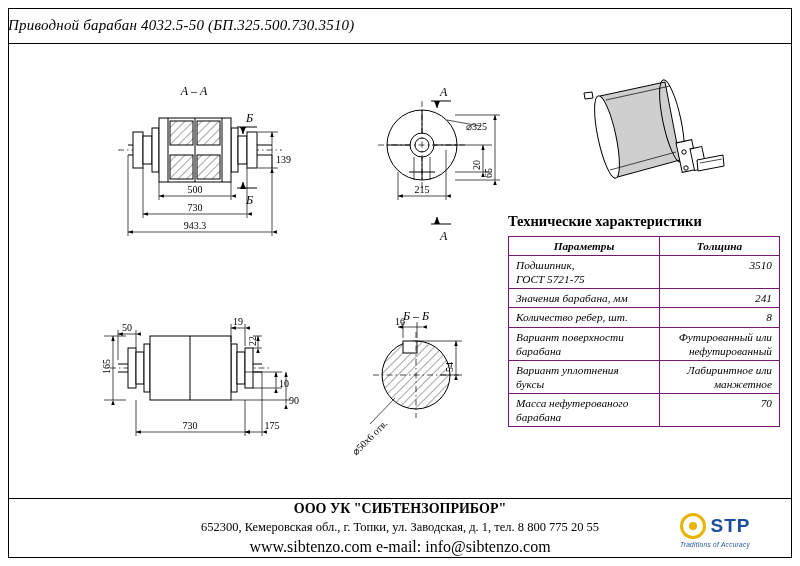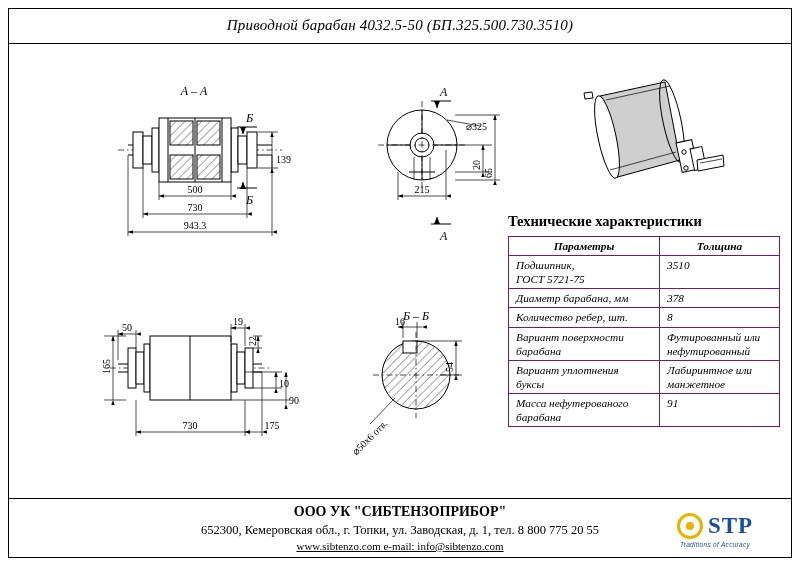--- a/index.html
+++ b/index.html
@@ -1,37 +1,37 @@
 <!DOCTYPE html>
 <html><head>
 <meta charset="utf-8">
 <style>
   html,body{margin:0;padding:0;background:#ffffff;}
   body{width:800px;height:566px;font-family:"Liberation Serif",serif;color:#000;}
   #sheet{position:relative;width:800px;height:566px;box-sizing:border-box;}
   .frame{position:absolute;left:8px;top:8px;width:784px;height:550px;border:1.5px solid #000;box-sizing:border-box;}
-  .title-bar{position:absolute;left:8px;top:8px;width:784px;height:36px;border-bottom:1.5px solid #000;box-sizing:border-box;display:flex;align-items:center;justify-content:center;}
+  .title-bar{position:absolute;left:8px;top:8px;width:784px;height:36px;border-bottom:1.5px solid #000;box-sizing:border-box;display:flex;align-items:center;justify-content:flex-start;}
   .title-text{font-family:"Liberation Serif",serif;font-style:italic;font-size:15px;letter-spacing:.2px;}
   .footer{position:absolute;left:8px;top:498px;width:784px;height:60px;border-top:1.5px solid #000;box-sizing:border-box;display:flex;align-items:center;}
   .footer-text{flex:1;text-align:center;line-height:1.35;}
   .footer-line1{font-weight:bold;font-size:14px;}
   .footer-line2{font-size:12.5px;}
-  .footer-line3{font-size:11px;text-decoration:underline;}
+  .footer-line3{font-size:16px;}
   .logo{position:absolute;right:30px;top:508px;width:110px;height:44px;display:flex;flex-direction:column;align-items:center;justify-content:center;}
   .logo-row{display:flex;align-items:center;gap:5px;}
   .logo-mark{width:26px;height:26px;border-radius:50%;border:3px solid #e8b400;box-sizing:border-box;position:relative;}
   .logo-mark:after{content:"";position:absolute;left:50%;top:50%;width:8px;height:8px;margin:-4px 0 0 -4px;border-radius:50%;background:#e8b400;}
-  .logo-name{font-family:Liberation Serif, serif;font-weight:bold;font-size:23px;color:#1b4f9c;letter-spacing:1px;}
+  .logo-name{font-family:Liberation Sans, sans-serif;font-weight:bold;font-size:19px;color:#1b4f9c;letter-spacing:1px;}
   .logo-sub{font-family:"Liberation Sans",sans-serif;font-size:6.5px;color:#1b4f9c;font-style:italic;margin-top:2px;letter-spacing:.3px;}
 
   
   .tech-title{position:absolute;left:508px;top:213px;width:272px;text-align:left;font-size:14.5px;font-weight:600;}
   table.tech{position:absolute;left:508px;top:236px;width:272px;border-collapse:collapse;font-size:11.3px;}
   table.tech td{border:1px solid #701a75;padding:2px 7px;vertical-align:top;line-height:1.25;font-style:italic;}
-  table.tech td.val{text-align:left;width:105px;}
+  table.tech td.val{text-align:right;width:105px;}
   table.tech tr.head td{text-align:center;font-weight:600;}
 
   
   svg{position:absolute;left:0;top:0;overflow:visible;}
   .ln{stroke:#000;stroke-width:1;fill:none;}
   .thin{stroke:#000;stroke-width:.7;fill:none;}
   .dash{stroke:#000;stroke-width:.7;fill:none;stroke-dasharray:6 3 1.5 3;}
   .fillw{fill:#fff;stroke:#000;stroke-width:1;}
   .fillg{fill:#cfcfcf;stroke:#000;stroke-width:1;}
   .txt{font-family:"Liberation Serif",serif;font-size:10px;}
@@ -264,38 +264,38 @@
     <tbody>
       <tr class="head">
         <td>Параметры</td>
         <td class="val">Толщина</td>
       </tr>
       <tr>
         <td>Подшипник,<br>ГОСТ 5721-75</td>
         <td class="val">3510</td>
       </tr>
       <tr>
-        <td>Диаметр барабана, мм</td>
-        <td class="val">378</td>
+        <td>Значения барабана, мм</td>
+        <td class="val">241</td>
       </tr>
       <tr>
         <td>Количество ребер, шт.</td>
         <td class="val">8</td>
       </tr>
       <tr>
         <td>Вариант поверхности<br>барабана</td>
         <td class="val">Футированный или<br>нефутированный</td>
       </tr>
       <tr>
         <td>Вариант уплотнения<br>буксы</td>
         <td class="val">Лабиринтное или<br>манжетное</td>
       </tr>
       <tr>
         <td>Масса нефутерованого<br>барабана</td>
-        <td class="val">91</td>
+        <td class="val">70</td>
       </tr>
     </tbody>
   </table>
 
   <div class="footer">
     <div class="footer-text">
       <div class="footer-line1">ООО УК "СИБТЕНЗОПРИБОР"</div>
       <div class="footer-line2">652300, Кемеровская обл., г. Топки, ул. Заводская, д. 1, тел. 8 800 775 20 55</div>
       <div class="footer-line3">www.sibtenzo.com e-mail: info@sibtenzo.com</div>
     </div>

